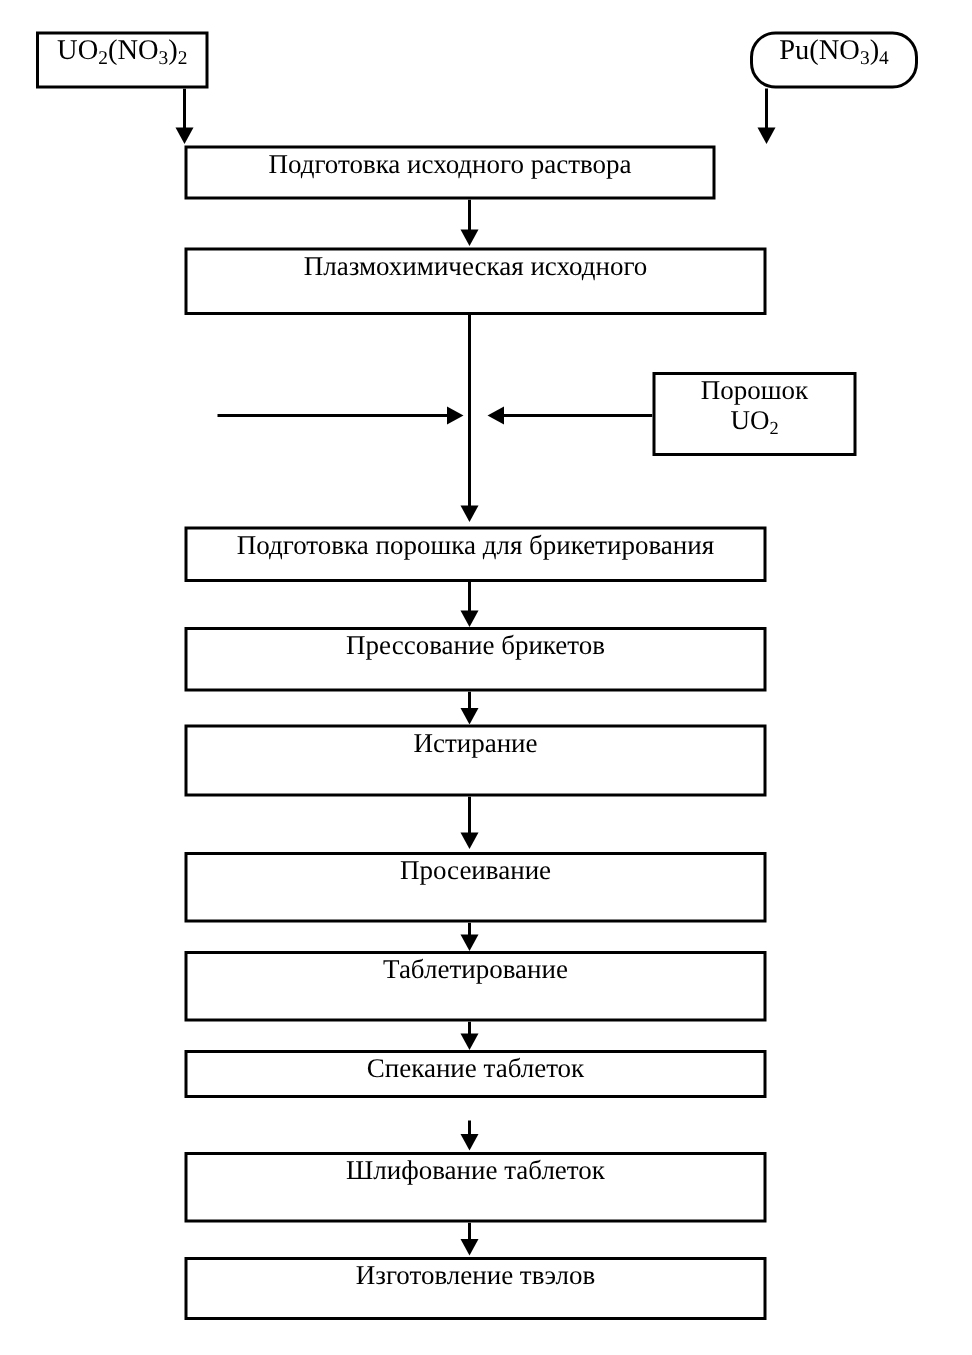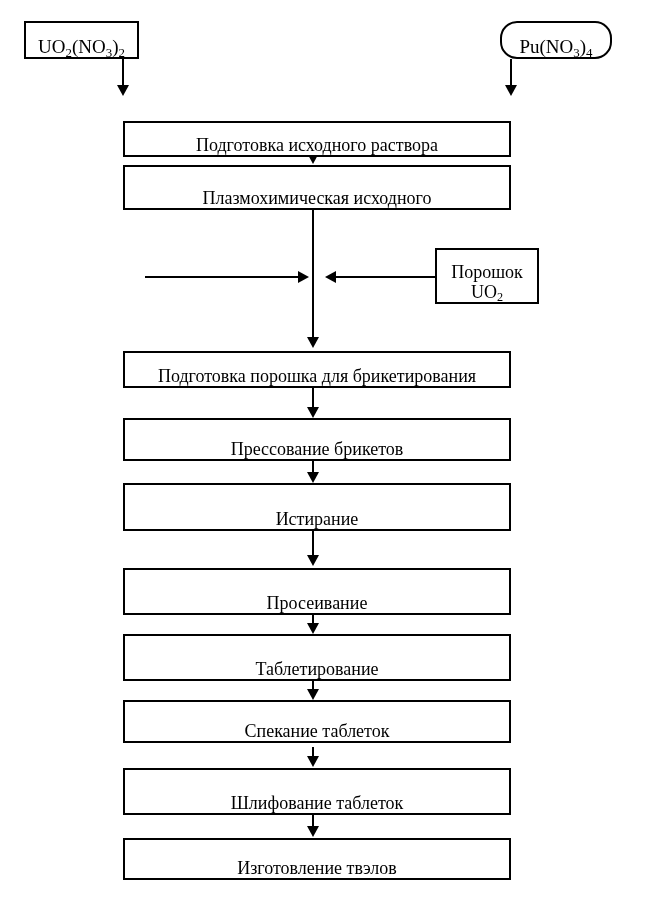--- a/index.html
+++ b/index.html
@@ -15,21 +15,21 @@
     background: #ffffff;
     font-family: "Liberation Serif", "DejaVu Serif", serif;
     overflow: hidden;
   }
   .node {
     position: absolute;
     box-sizing: border-box;
     border: 2px solid #000000;
     background: #ffffff;
     display: flex;
-    align-items: flex-end;
+    align-items: flex-start;
     justify-content: center;
     text-align: center;
     color: #000000;
     line-height: 1.12;
     z-index: 3;
   }
   .reagent { font-size: 19px; }
   .additive { font-size: 18px; }
   .step { font-size: 18px; }
   .lbl { display: block; padding: 0 6px; }
@@ -91,36 +91,36 @@
   <div class="node reagent" style="left:500px; top:21px; width:112px; height:38px;border-radius:17px;">
     <span class="lbl"><span>Pu(NO</span><sub>3</sub><span>)</span><sub>4</sub></span>
   </div>
 
   <div class="vline" style="left:122px; top:59px; height:28px;"></div>
   <div class="arrow-down" style="left:117px; top:85px;"></div>
 
   <div class="vline" style="left:510px; top:59px; height:28px;"></div>
   <div class="arrow-down" style="left:505px; top:85px;"></div>
 
-  <div class="node step" style="left:123px; top:97px; width:388px; height:36px;margin-top:24px;">
+  <div class="node step" style="left:123px; top:97px; width:354px; height:36px;">
     <span class="lbl">Подготовка исходного раствора</span>
   </div>
 
   <div class="vline" style="left:312px; top:133px; height:22px;"></div>
   <div class="arrow-down" style="left:307px; top:153px;"></div>
 
   <div class="node step" style="left:123px; top:165px; width:388px; height:45px;">
     <span class="lbl">Плазмохимическая исходного</span>
   </div>
 
   <div class="vline" style="left:312px; top:210px; height:129px;"></div>
   <div class="arrow-down" style="left:307px; top:337px;"></div>
 
 
-  <div class="node additive" style="left:435px; top:248px; width:104px; height:56px;">
+  <div class="node additive" style="left:435px; top:248px; width:136px; height:56px;">
     <span class="lbl"><span>Порошок</span><br><span>UO</span><sub>2</sub></span>
   </div>
 
   <div class="hline" style="left:145px; top:276px; width:155px;"></div>
   <div class="arrow-right" style="left:298px; top:271px;"></div>
 
   <div class="hline" style="left:328px; top:276px; width:107px;"></div>
   <div class="arrow-left" style="left:325px; top:271px;"></div>
 
   <div class="node step" style="left:123px; top:351px; width:388px; height:37px;">
@@ -151,21 +151,21 @@
   <div class="vline" style="left:312px; top:615px; height:12px;"></div>
   <div class="arrow-down" style="left:307px; top:623px;"></div>
 
   <div class="node step" style="left:123px; top:634px; width:388px; height:47px;">
     <span class="lbl">Таблетирование</span>
   </div>
 
   <div class="vline" style="left:312px; top:681px; height:12px;"></div>
   <div class="arrow-down" style="left:307px; top:689px;"></div>
 
-  <div class="node step" style="left:123px; top:700px; width:388px; height:43px;">
+  <div class="node step" style="left:123px; top:700px; width:388px; height:32px;">
     <span class="lbl">Спекание таблеток</span>
   </div>
 
   <div class="vline" style="left:312px; top:747px; height:12px;"></div>
   <div class="arrow-down" style="left:307px; top:756px;"></div>
 
   <div class="node step" style="left:123px; top:768px; width:388px; height:47px;">
     <span class="lbl">Шлифование таблеток</span>
   </div>
 

